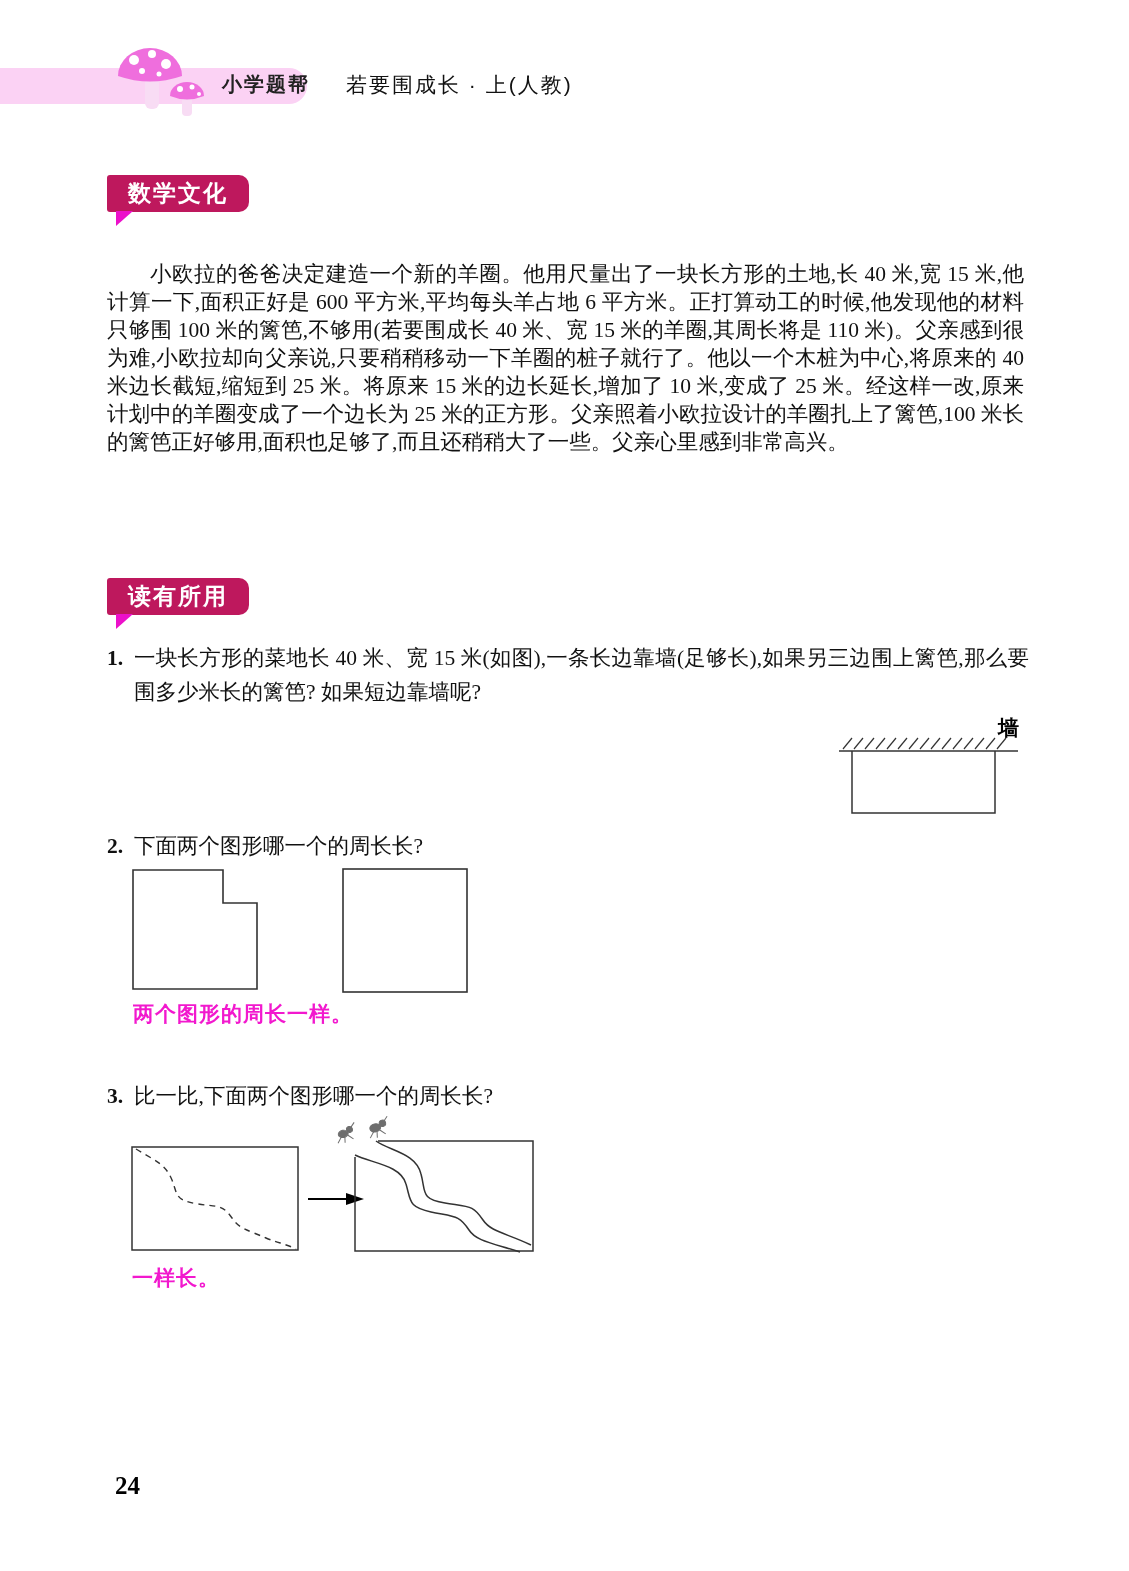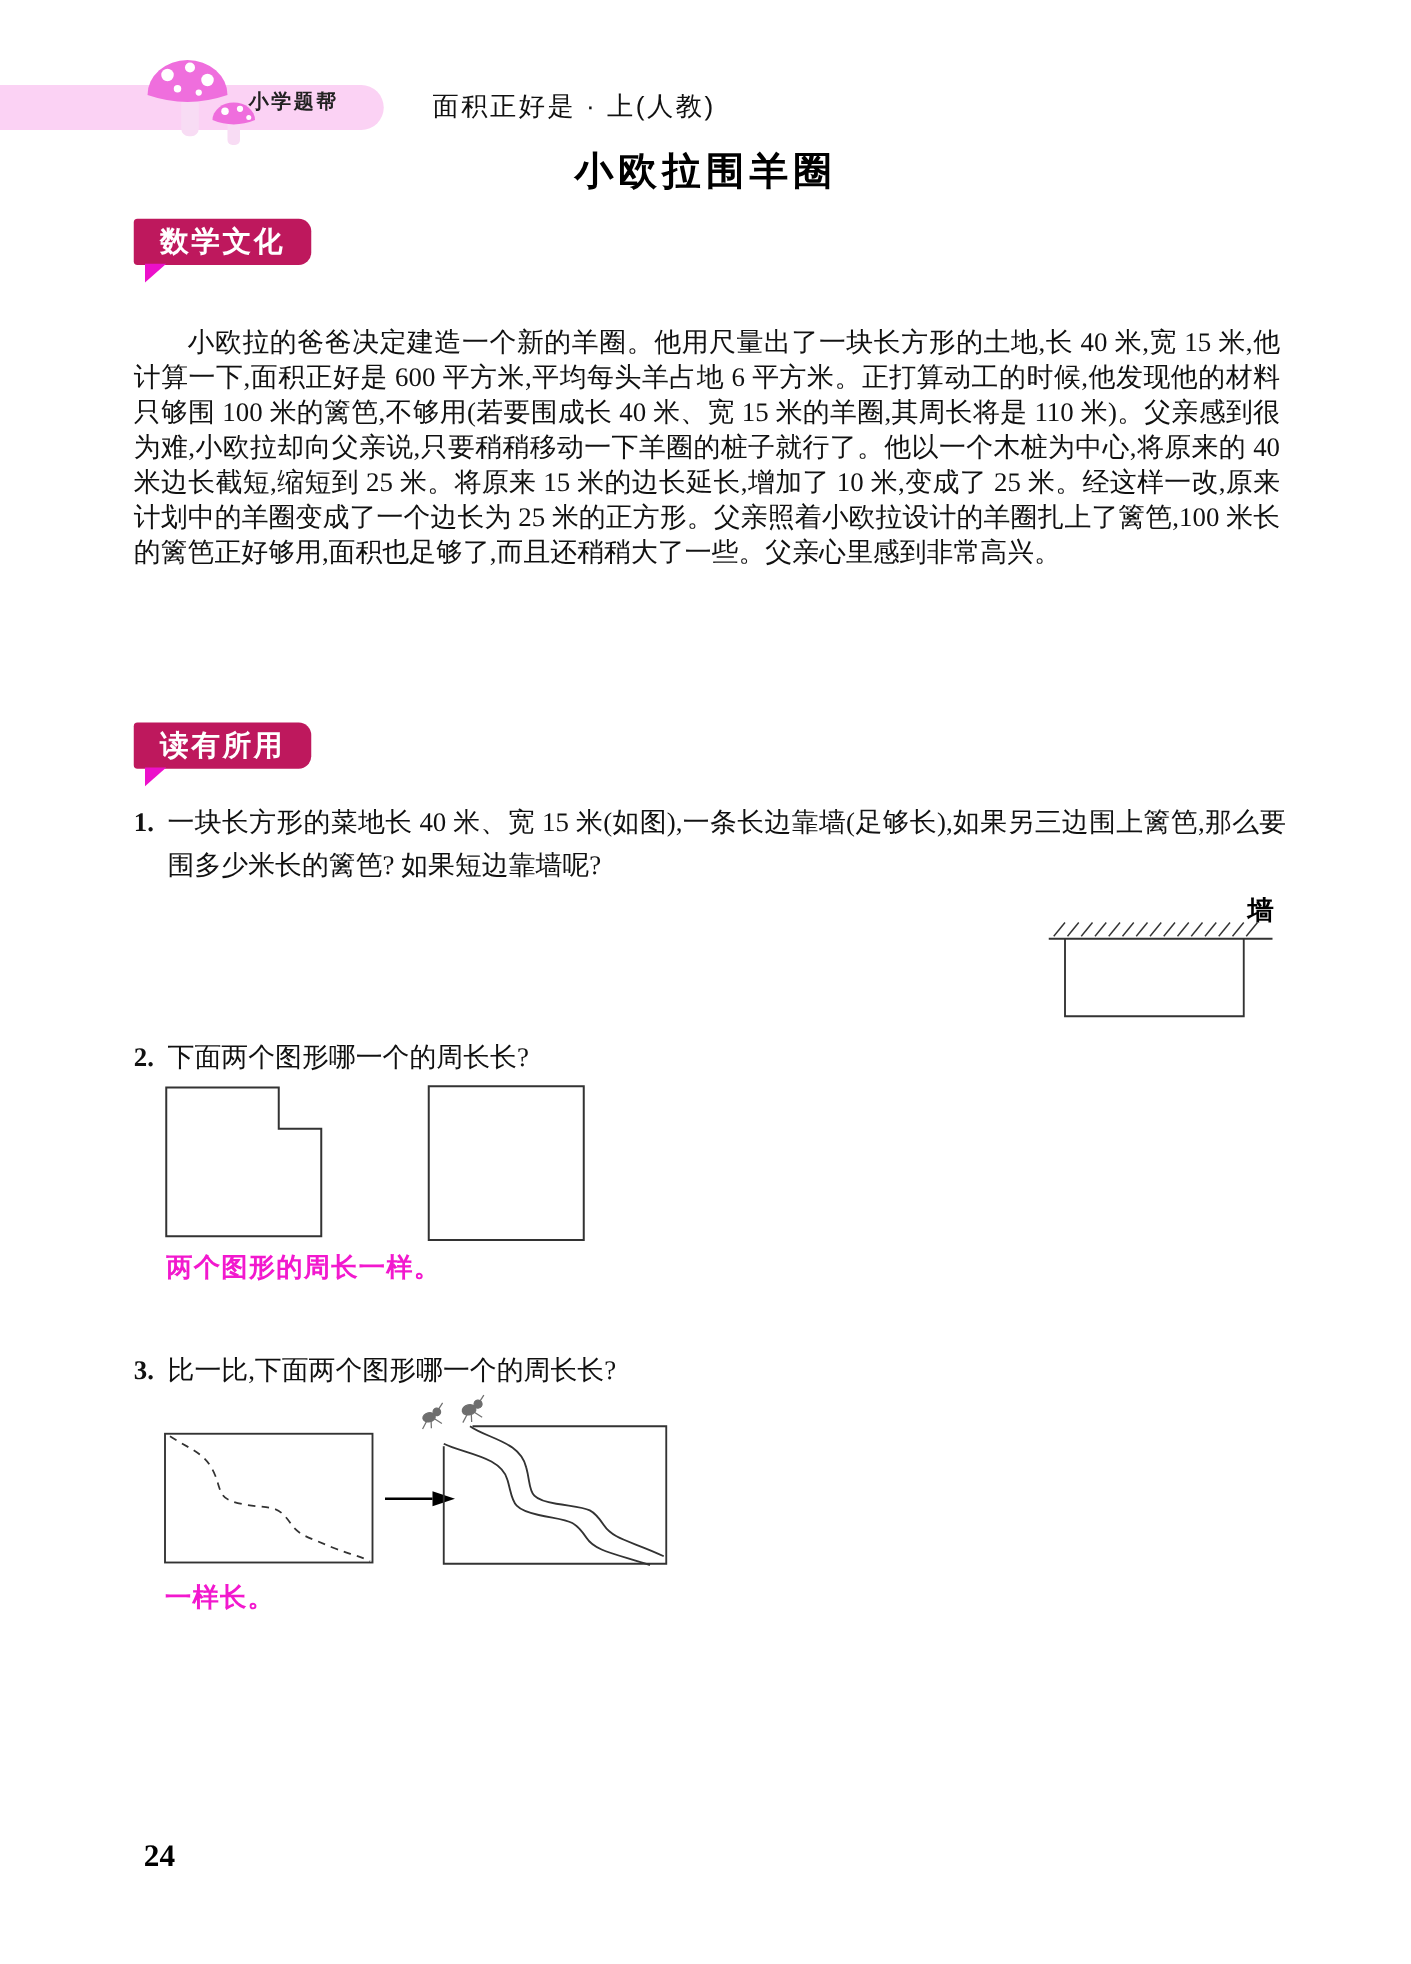--- a/index.html
+++ b/index.html
@@ -3,22 +3,22 @@
 <meta charset="utf-8">
 <style>
   html,body{margin:0;padding:0;background:#ffffff;}
   #page{position:relative;width:1129px;height:1571px;background:#fff;overflow:hidden;
         font-family:"Liberation Serif","DejaVu Serif",serif;color:#1a1a1a;}
 
   
   .header-bar{position:absolute;left:0;top:68px;width:307px;height:36px;
               background:#fbd2f4;border-radius:0 18px 18px 0;z-index:1;}
   .mushrooms{position:absolute;left:112px;top:38px;width:110px;height:85px;z-index:3;}
-  .brand{position:absolute;left:199px;top:71px;z-index:3;font-family:"Liberation Sans","DejaVu Sans",sans-serif;
-         font-size:16px;font-weight:bold;color:#222;letter-spacing:2px;}
+  .brand{position:absolute;left:222px;top:71px;z-index:3;font-family:"Liberation Sans","DejaVu Sans",sans-serif;
+         font-size:20px;font-weight:bold;color:#222;letter-spacing:2px;}
   .edition{position:absolute;left:346px;top:71px;font-family:"Liberation Sans","DejaVu Sans",sans-serif;
            font-size:21px;color:#111;letter-spacing:2px;}
 
   .page-title{position:absolute;left:0;top:116px;width:100%;text-align:center;
               font-family:"Liberation Sans","DejaVu Sans",sans-serif;
               font-size:31px;font-weight:bold;letter-spacing:4px;color:#000;}
 
   
   .badge{position:absolute;left:107px;height:37px;min-width:142px;background:#be185d;
          color:#fff;font-family:"Liberation Sans","DejaVu Sans",sans-serif;
@@ -71,23 +71,22 @@
     <circle cx="30" cy="33" r="3" fill="#fff"></circle>
     <circle cx="47" cy="36" r="2.5" fill="#fff"></circle>
     <rect x="70" y="57" width="10" height="21" rx="4" fill="#f8dcf4"></rect>
     <path d="M58,58 A17,14 0 0 1 92,58 Q75,65 58,58 Z" fill="#ef6edd"></path>
     <circle cx="68" cy="51" r="3" fill="#fff"></circle>
     <circle cx="80" cy="49" r="2.5" fill="#fff"></circle>
     <circle cx="87" cy="56" r="2" fill="#fff"></circle>
   </svg>
 
   <div class="brand">小学题帮</div>
-  <div class="edition">面积正好是 · 上(人教)</div>
+  <div class="edition">若要围成长 · 上(人教)</div>
 
-  <div class="page-title">小欧拉围羊圈</div>
 
   <div class="badge badge-culture">数学文化</div>
   <p class="story">小欧拉的爸爸决定建造一个新的羊圈。他用尺量出了一块长方形的土地,长 40 米,宽 15 米,他计算一下,面积正好是 600 平方米,平均每头羊占地 6 平方米。正打算动工的时候,他发现他的材料只够围 100 米的篱笆,不够用(若要围成长 40 米、宽 15 米的羊圈,其周长将是 110 米)。父亲感到很为难,小欧拉却向父亲说,只要稍稍移动一下羊圈的桩子就行了。他以一个木桩为中心,将原来的 40 米边长截短,缩短到 25 米。将原来 15 米的边长延长,增加了 10 米,变成了 25 米。经这样一改,原来计划中的羊圈变成了一个边长为 25 米的正方形。父亲照着小欧拉设计的羊圈扎上了篱笆,100 米长的篱笆正好够用,面积也足够了,而且还稍稍大了一些。父亲心里感到非常高兴。</p>
 
   <div class="badge badge-practice">读有所用</div>
 
   <div class="exercise ex1">
     <span class="num">1.</span>
     <span class="qtext">一块长方形的菜地长 40 米、宽 15 米(如图),一条长边靠墙(足够长),如果另三边围上篱笆,那么要围多少米长的篱笆? 如果短边靠墙呢?</span>
   </div>

